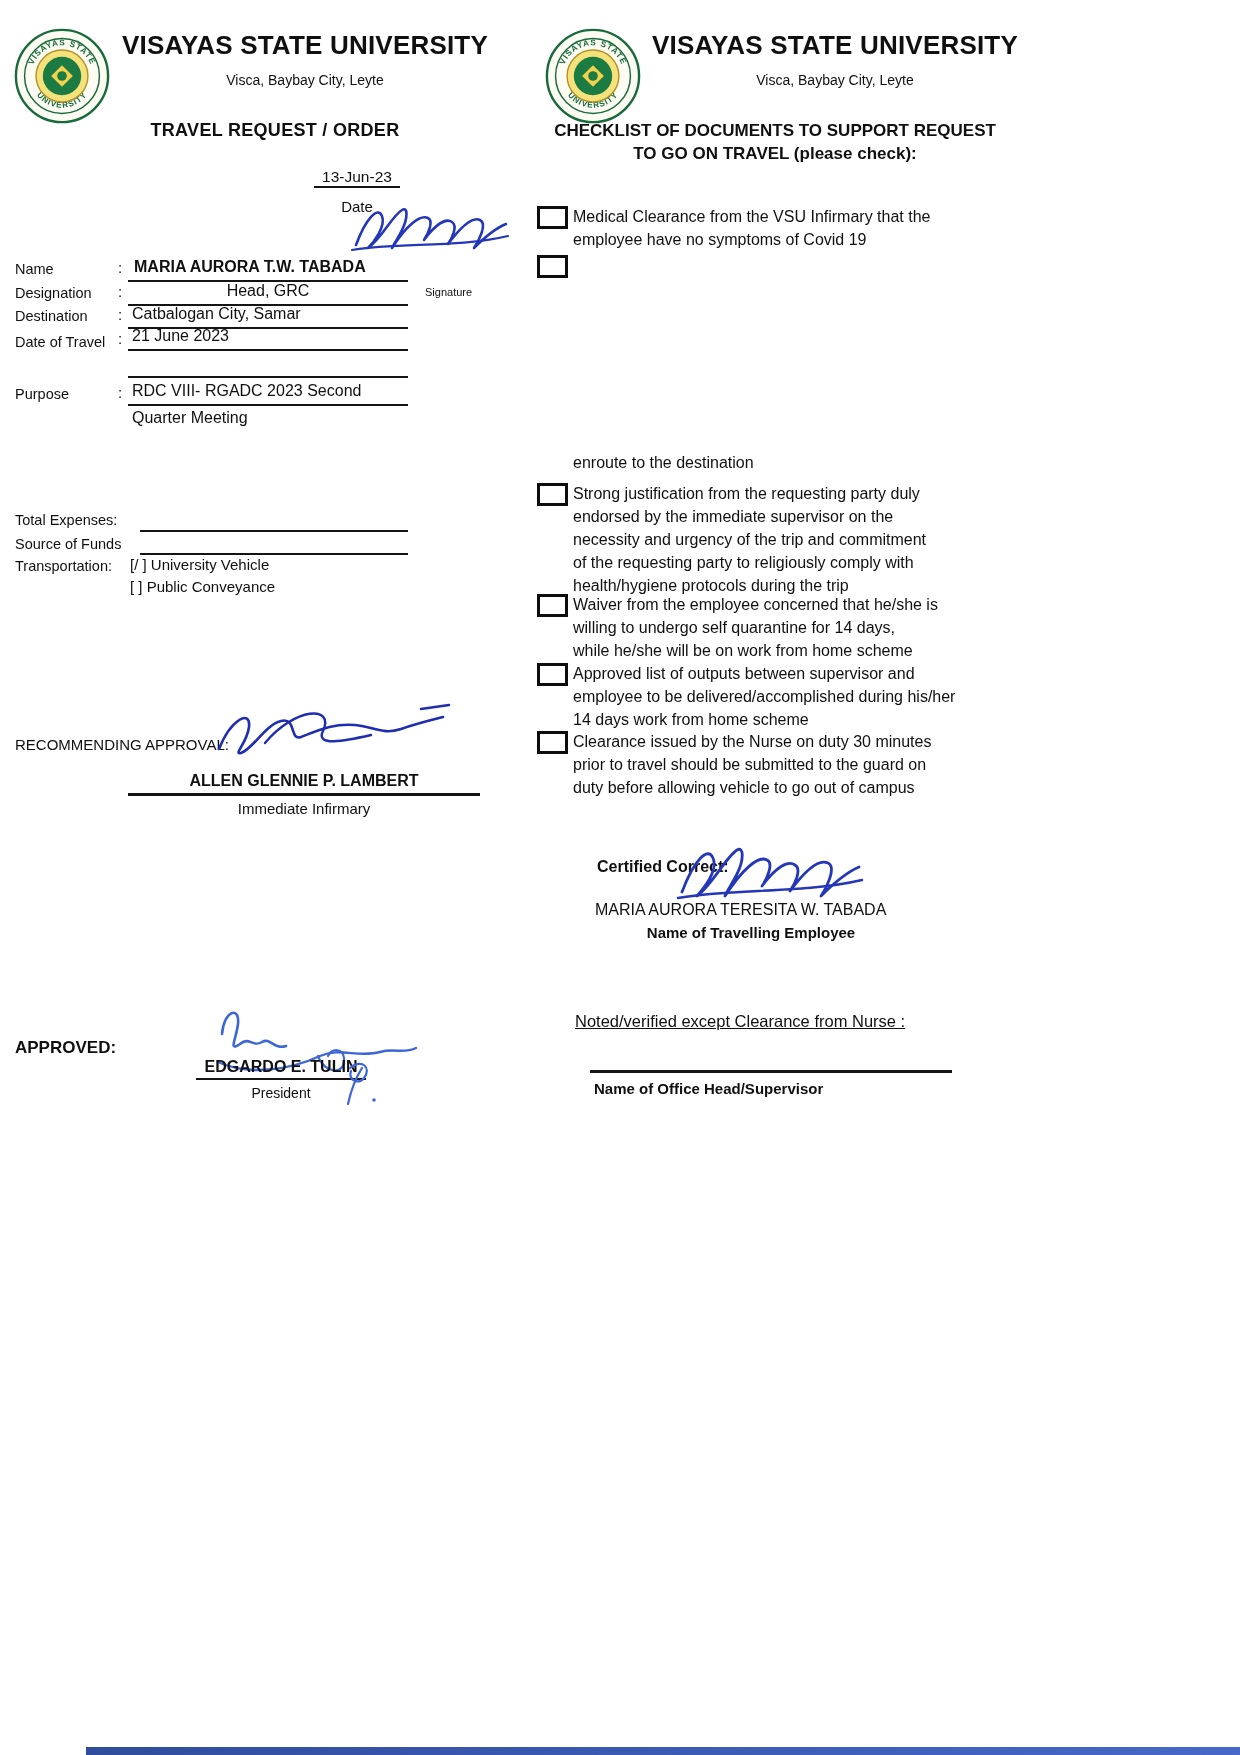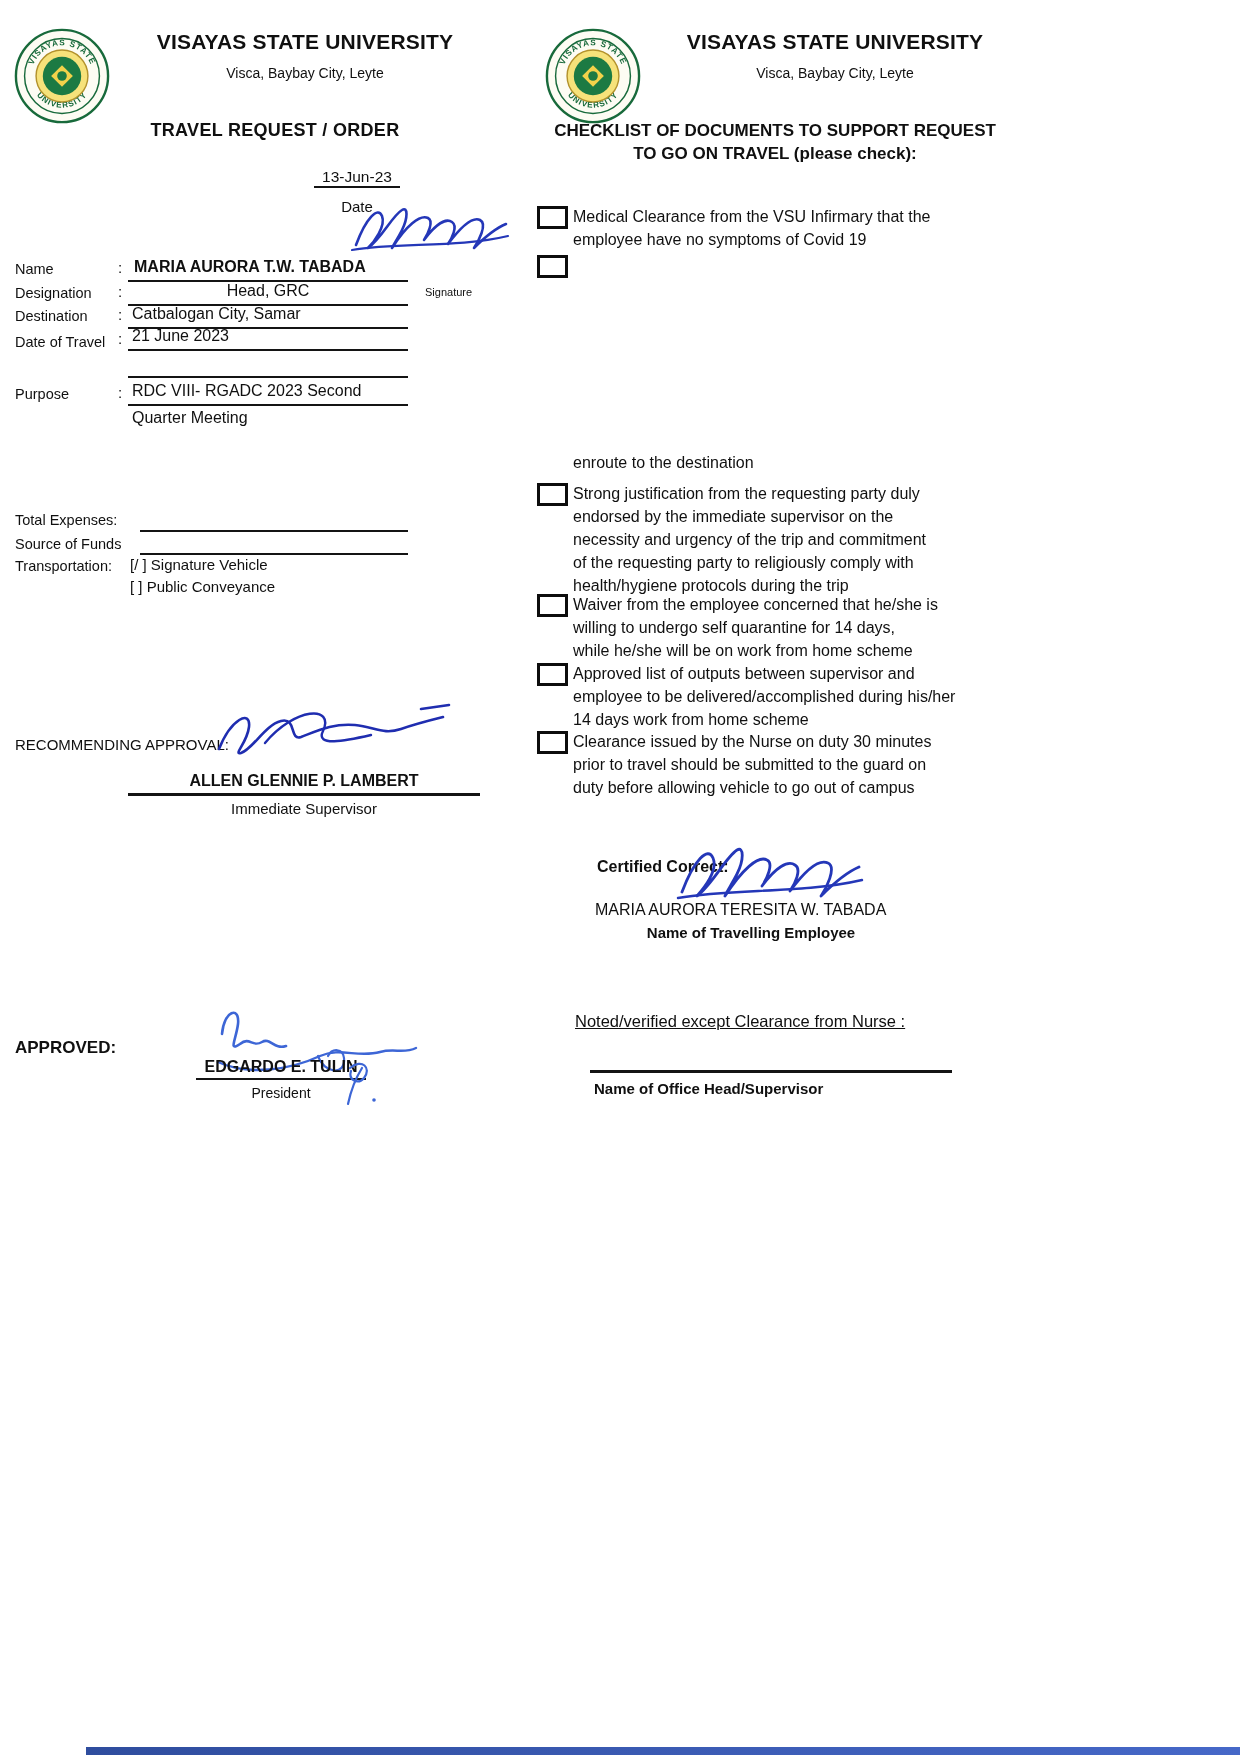--- a/index.html
+++ b/index.html
@@ -3,21 +3,21 @@
 <meta charset="utf-8">
 <style>
   * { margin:0; padding:0; box-sizing:border-box; }
   html,body { background:#ffffff; }
   .page {
     position:relative; width:1240px; height:1755px; background:#ffffff;
     font-family:"Liberation Sans", sans-serif; color:#101010; overflow:hidden;
   }
   .abs { position:absolute; }
   .center { text-align:center; }
-  .uni-name { font-size:21px; font-weight:bold; letter-spacing:.2px; }
+  .uni-name { font-size:26px; font-weight:bold; letter-spacing:.2px; }
   .uni-addr { font-size:14px; margin-top:11px; }
   .form-title { font-size:18px; font-weight:bold; letter-spacing:.3px; }
   .checklist-title { font-size:17px; font-weight:bold; line-height:23px; white-space:pre-line; }
   .label { font-size:14.5px; }
   .colon { font-size:15px; }
   .small-note { font-size:11px; }
   .value-line { border-bottom:2px solid #141414; font-size:16px; height:24px; }
   .bold { font-weight:bold; }
   .rule { position:absolute; background:#141414; }
   .check-item { position:absolute; left:537px; width:478px; display:flex; align-items:flex-start; }
@@ -91,33 +91,33 @@
   <div class="abs value-line" style="left:128px;top:382px;width:280px;padding-left:4px">RDC VIII- RGADC 2023 Second</div>
   <div class="abs" style="left:132px;top:409px;font-size:16px">Quarter Meeting</div>
 
   <div class="abs label" style="left:15px;top:512px">Total Expenses:</div>
   <div class="rule" style="left:140px;top:530px;width:268px;height:2px"></div>
 
   <div class="abs label" style="left:15px;top:536px">Source of Funds</div>
   <div class="rule" style="left:140px;top:553px;width:268px;height:2px"></div>
 
   <div class="abs label" style="left:15px;top:558px">Transportation:</div>
-  <div class="abs" style="left:130px;top:556px;font-size:15px">[/ ] Signature Vehicle</div>
+  <div class="abs" style="left:130px;top:556px;font-size:15px">[/ ] University Vehicle</div>
   <div class="abs" style="left:130px;top:578px;font-size:15px">[ ] Public Conveyance</div>
 
   <div class="abs" style="left:15px;top:736px;font-size:15px">RECOMMENDING APPROVAL:</div>
 
   <svg class="abs sig" style="left:205px;top:695px;width:255px;height:72px" viewBox="0 0 255 72">
     <path d="M14,54 C26,24 46,14 44,32 C42,48 28,60 36,58 C48,54 60,30 76,26 C92,22 84,46 96,42 C112,36 128,28 150,30 C170,32 178,40 196,34 C210,29 222,26 238,22" stroke="#1f2db0" stroke-width="2.6"></path>
     <path d="M60,48 C90,12 130,10 118,36 C110,52 140,46 166,40" stroke="#1f2db0" stroke-width="2.4"></path>
     <path d="M216,14 L244,10" stroke="#1f2db0" stroke-width="2.6"></path>
   </svg>
 
   <div class="abs center bold" style="left:128px;top:772px;width:352px;font-size:16px;height:24px;border-bottom:3px solid #141414">ALLEN GLENNIE P. LAMBERT</div>
-  <div class="abs center" style="left:128px;top:800px;width:352px;font-size:15px">Immediate Supervisor</div>
+  <div class="abs center" style="left:128px;top:800px;width:352px;font-size:15px">Immediate Infirmary</div>
 
   <div class="abs bold" style="left:15px;top:1038px;font-size:17px">APPROVED:</div>
 
   <svg class="abs sig" style="left:198px;top:1000px;width:230px;height:80px" viewBox="0 0 230 80">
     <path d="M24,34 C26,10 42,6 40,24 C38,40 30,52 42,44 C52,36 54,48 64,42 C72,37 76,50 88,46" stroke="#3d66d6" stroke-width="2.6"></path>
     <path d="M20,62 C50,76 92,70 122,56 C142,47 160,58 182,52 C196,48 206,54 218,48" stroke="#3d66d6" stroke-width="2.4"></path>
     <path d="M120,56 C126,74 148,76 146,58 C145,48 134,48 130,56" stroke="#3d66d6" stroke-width="2.2"></path>
   </svg>
 
   <div class="abs center bold" style="left:196px;top:1058px;width:170px;font-size:16px;height:22px;border-bottom:2.5px solid #141414">EDGARDO E. TULIN</div>

